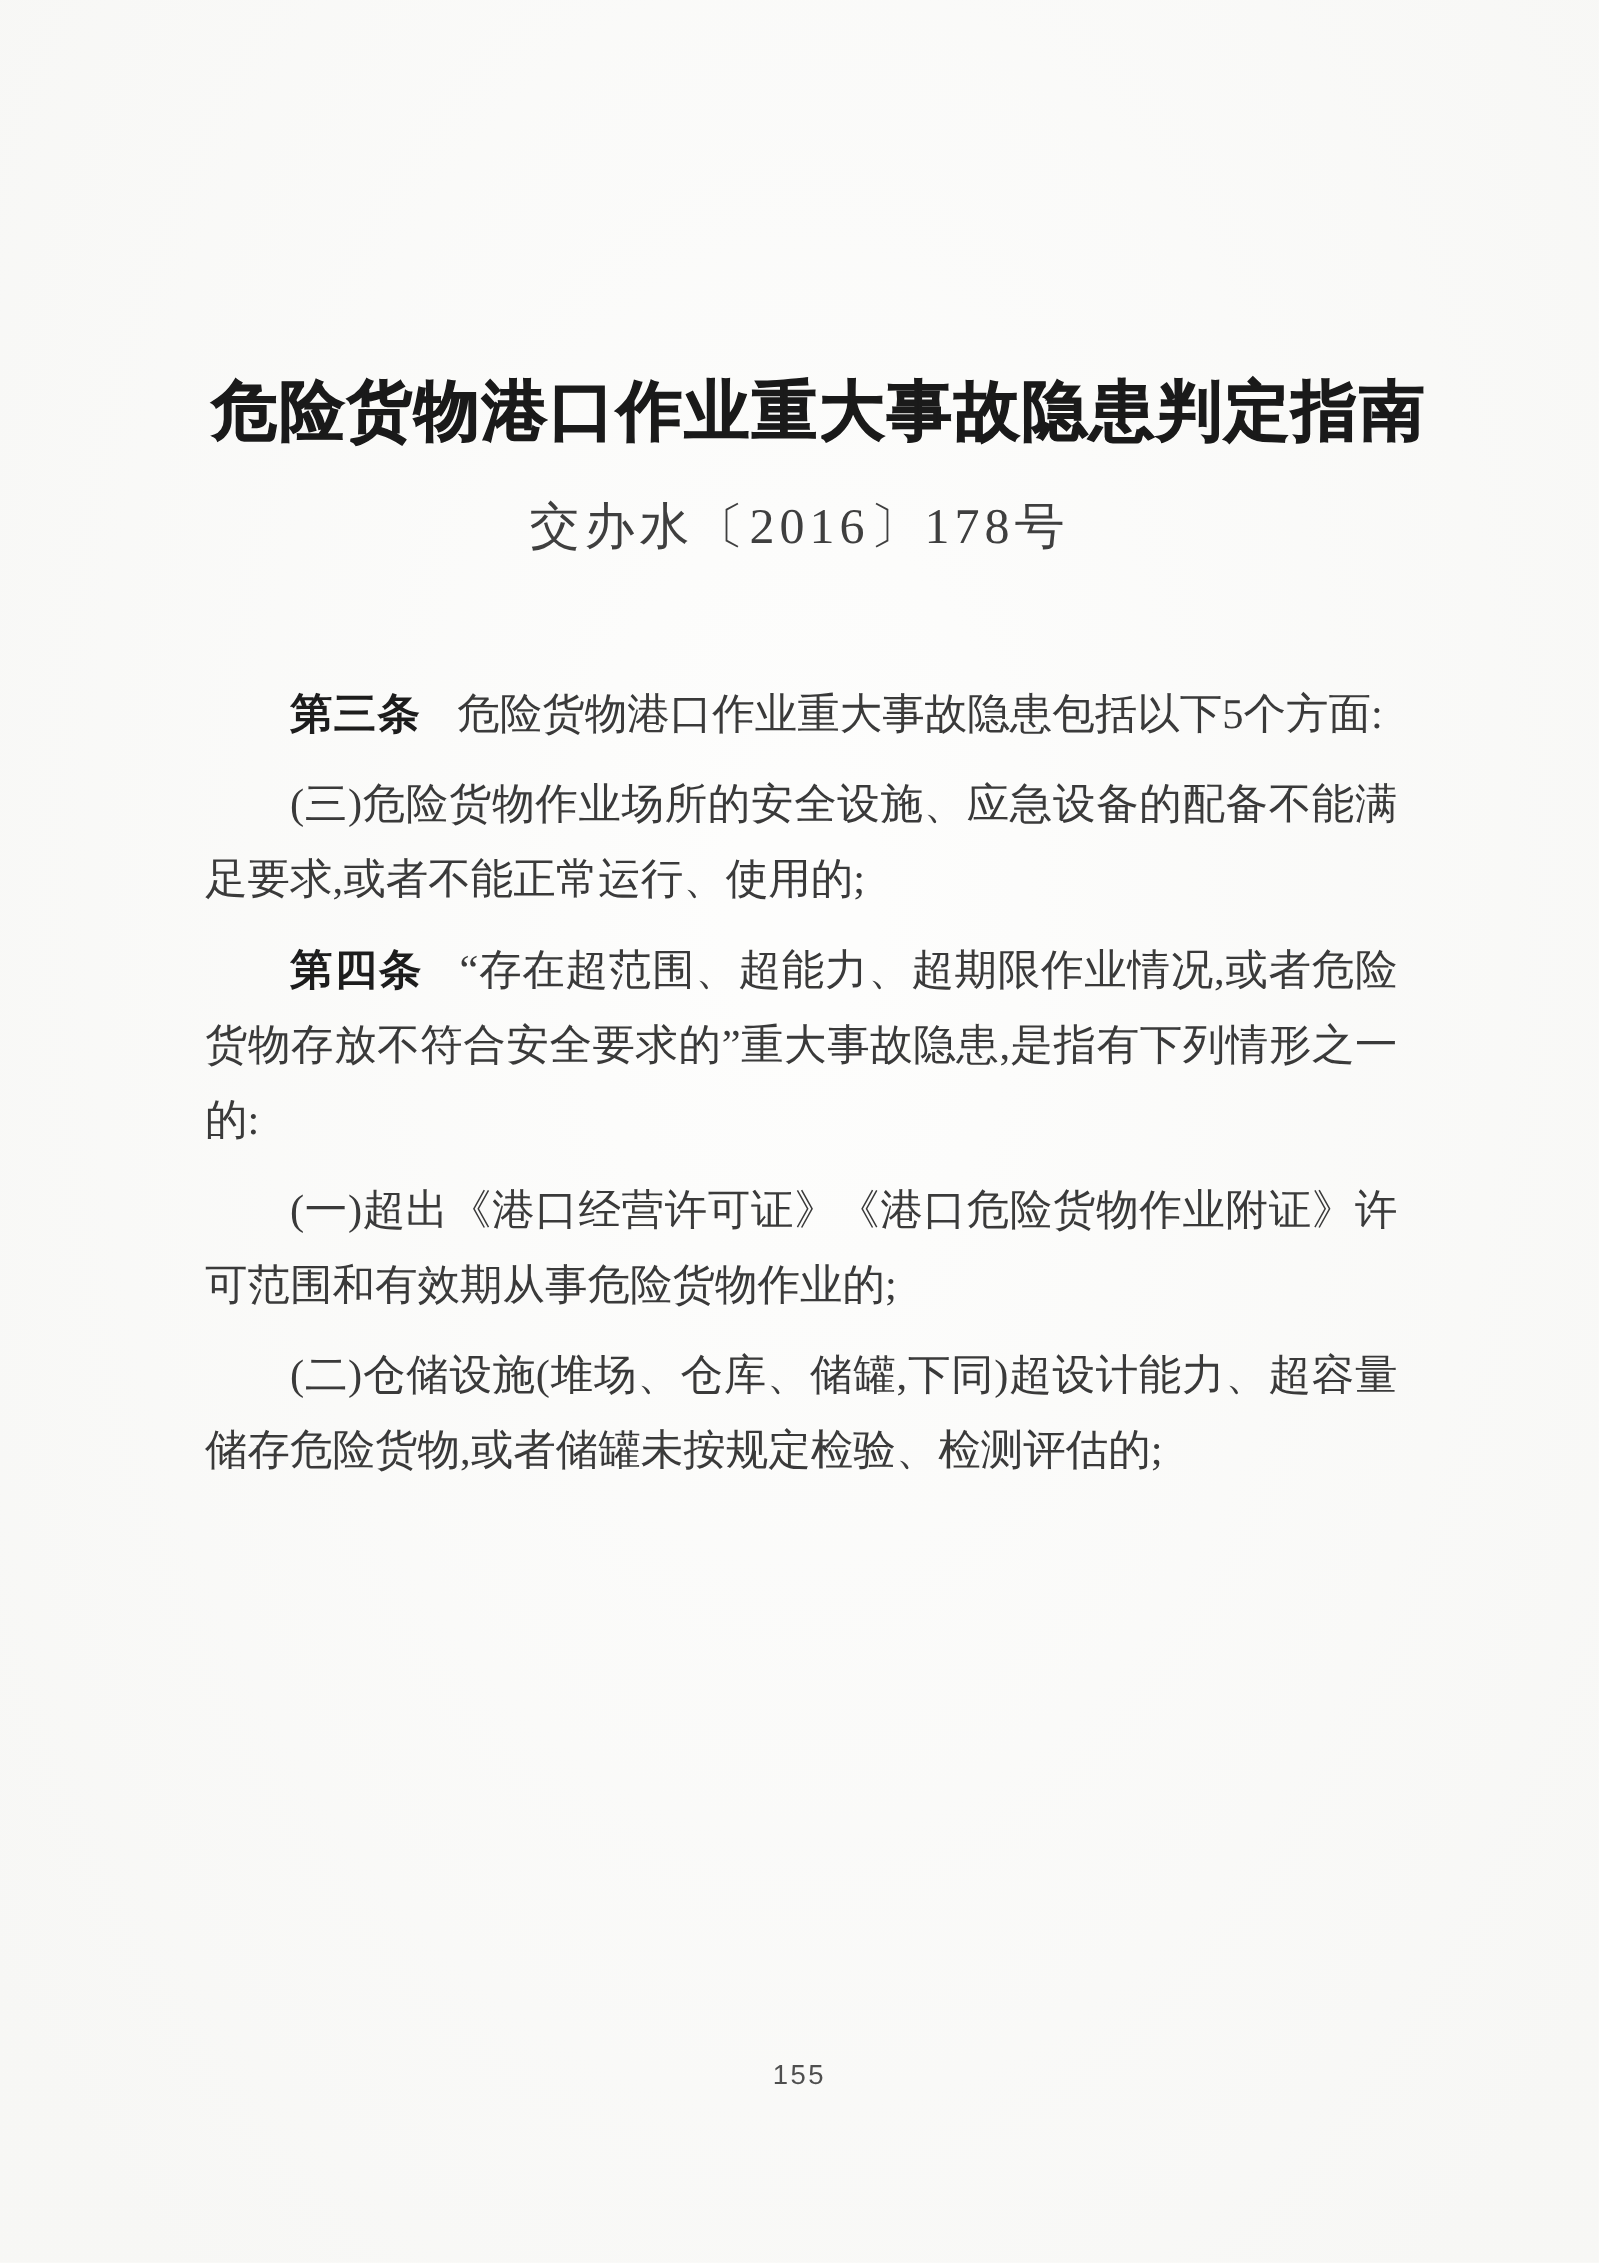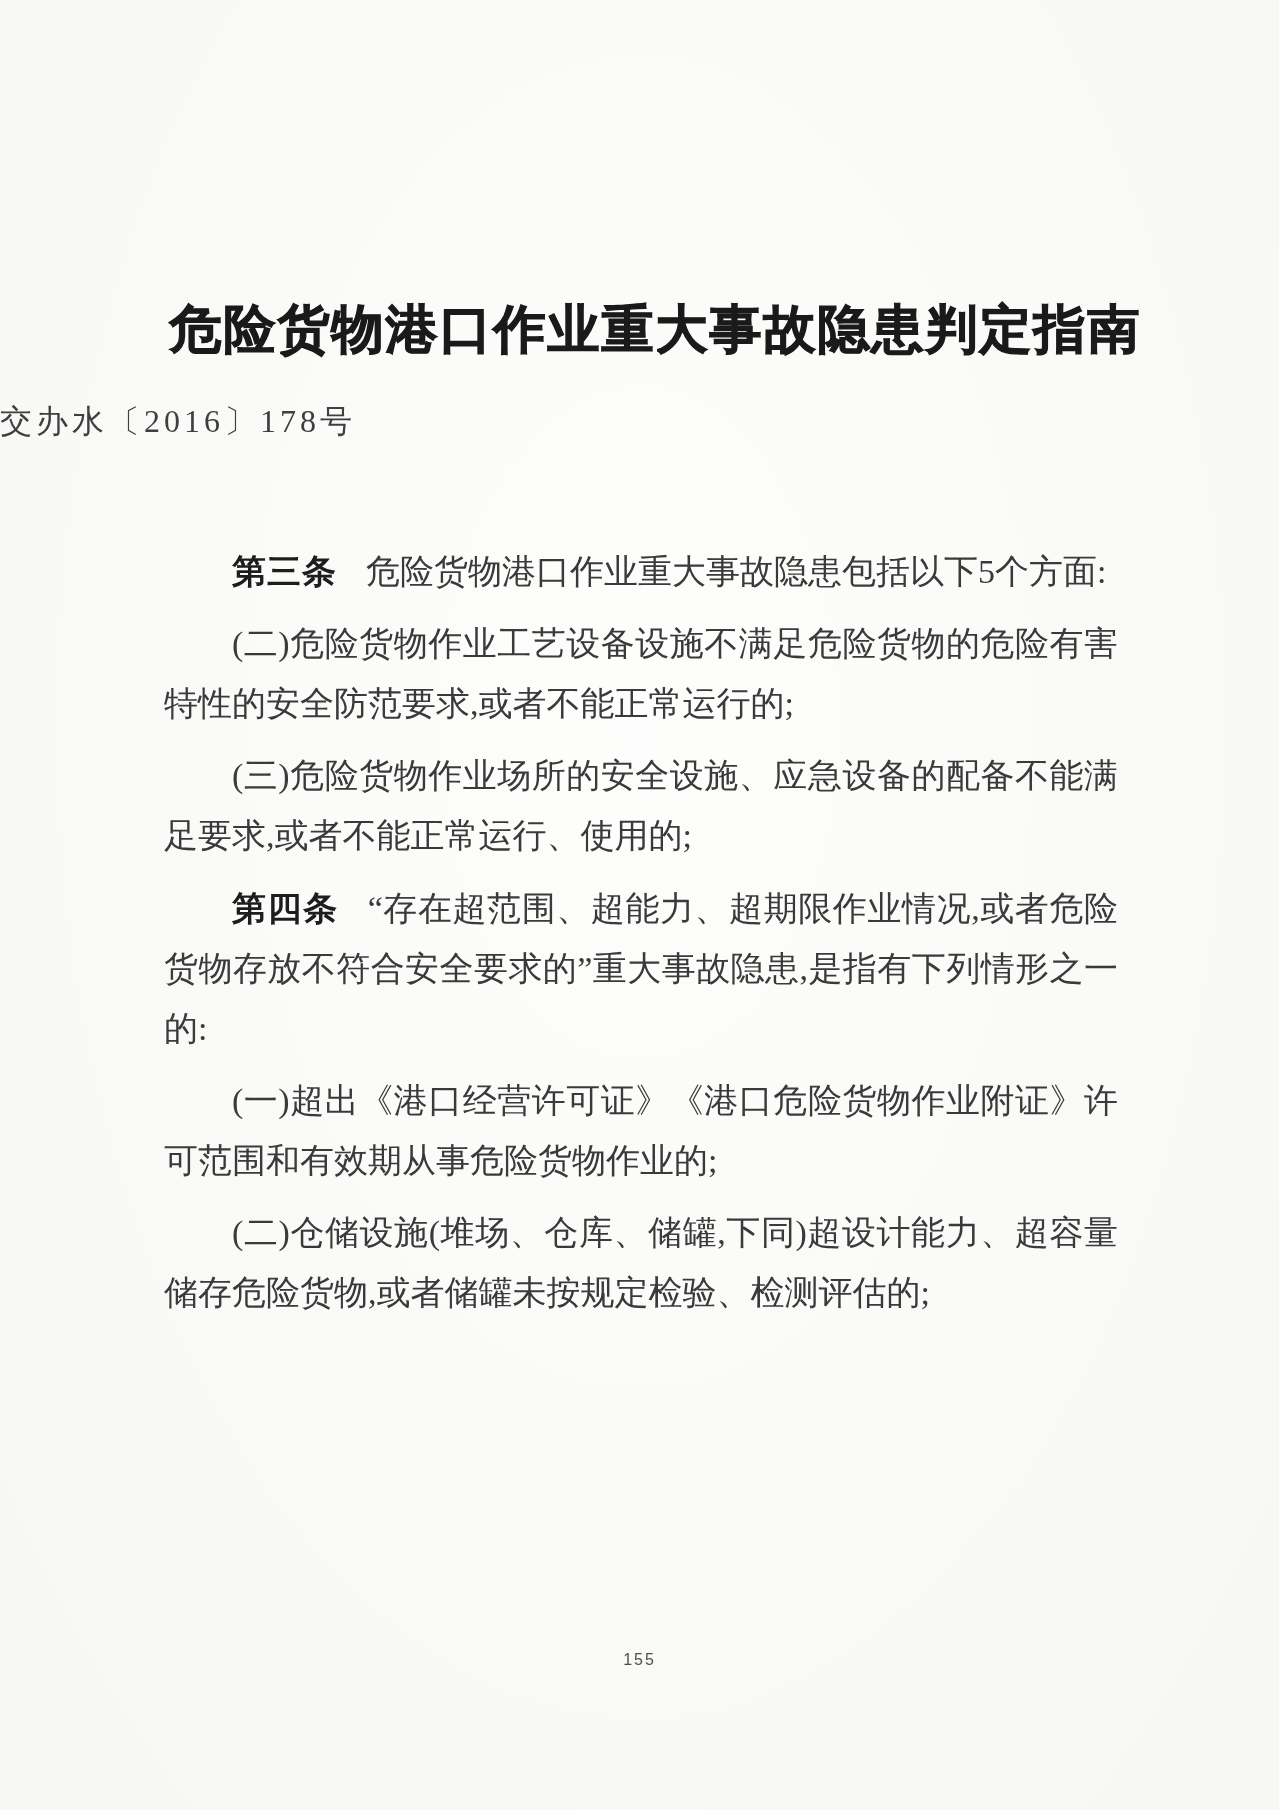--- a/index.html
+++ b/index.html
@@ -29,22 +29,22 @@
     text-align:center;
     font-size:52px;line-height:58px;
     font-weight:800;
     letter-spacing:2px;
     color:var(--title-ink);
     font-family:"Liberation Sans","DejaVu Sans",sans-serif;
     -webkit-text-stroke:1px var(--title-ink);
   }
   .subtitle{
     position:absolute;top:400px;left:0;width:100%;
-    text-align:left;
-    font-size:32px;line-height:42px;
+    text-align:center;
+    font-size:40px;line-height:42px;
     letter-spacing:4px;
     color:#3f3f3f;
   }
   .content{
     position:absolute;top:529px;left:152px;width:978px;
     font-size:34px;line-height:60px;
     text-align:justify;
     color:var(--body-ink);
   }
   .content p{
@@ -54,37 +54,36 @@
   .article-label{
     font-weight:700;
     color:var(--label-ink);
     margin-right:0.85em;
     letter-spacing:1px;
     font-family:"Liberation Sans","DejaVu Sans",sans-serif;
   }
   .page-number{
     position:absolute;top:1646px;left:0;width:100%;
     text-align:center;
-    font-size:16px;line-height:28px;
+    font-size:22px;line-height:28px;
     letter-spacing:2px;
     color:var(--muted-ink);
     font-family:"Liberation Sans","DejaVu Sans",sans-serif;
   }
 </style>
 </head>
 <body>
 
 <div class="page">
   <h1 class="title">危险货物港口作业重大事故隐患判定指南</h1>
 
   <div class="subtitle">交办水〔2016〕178号</div>
 
   <main class="content">
       <p><strong class="article-label">第三条</strong>危险货物港口作业重大事故隐患包括以下5个方面:</p>
-      <p>(二)危险货物作业工艺设备设施不满足危险货物的危险有害特性的安全防范要求,或者不能正常运行的;</p>
       <p>(三)危险货物作业场所的安全设施、应急设备的配备不能满足要求,或者不能正常运行、使用的;</p>
       <p><strong class="article-label">第四条</strong>“存在超范围、超能力、超期限作业情况,或者危险货物存放不符合安全要求的”重大事故隐患,是指有下列情形之一的:</p>
       <p>(一)超出《港口经营许可证》《港口危险货物作业附证》许可范围和有效期从事危险货物作业的;</p>
       <p>(二)仓储设施(堆场、仓库、储罐,下同)超设计能力、超容量储存危险货物,或者储罐未按规定检验、检测评估的;</p>
     </main>
 
   <div class="page-number">155</div>
 </div>
 
 </body></html>

